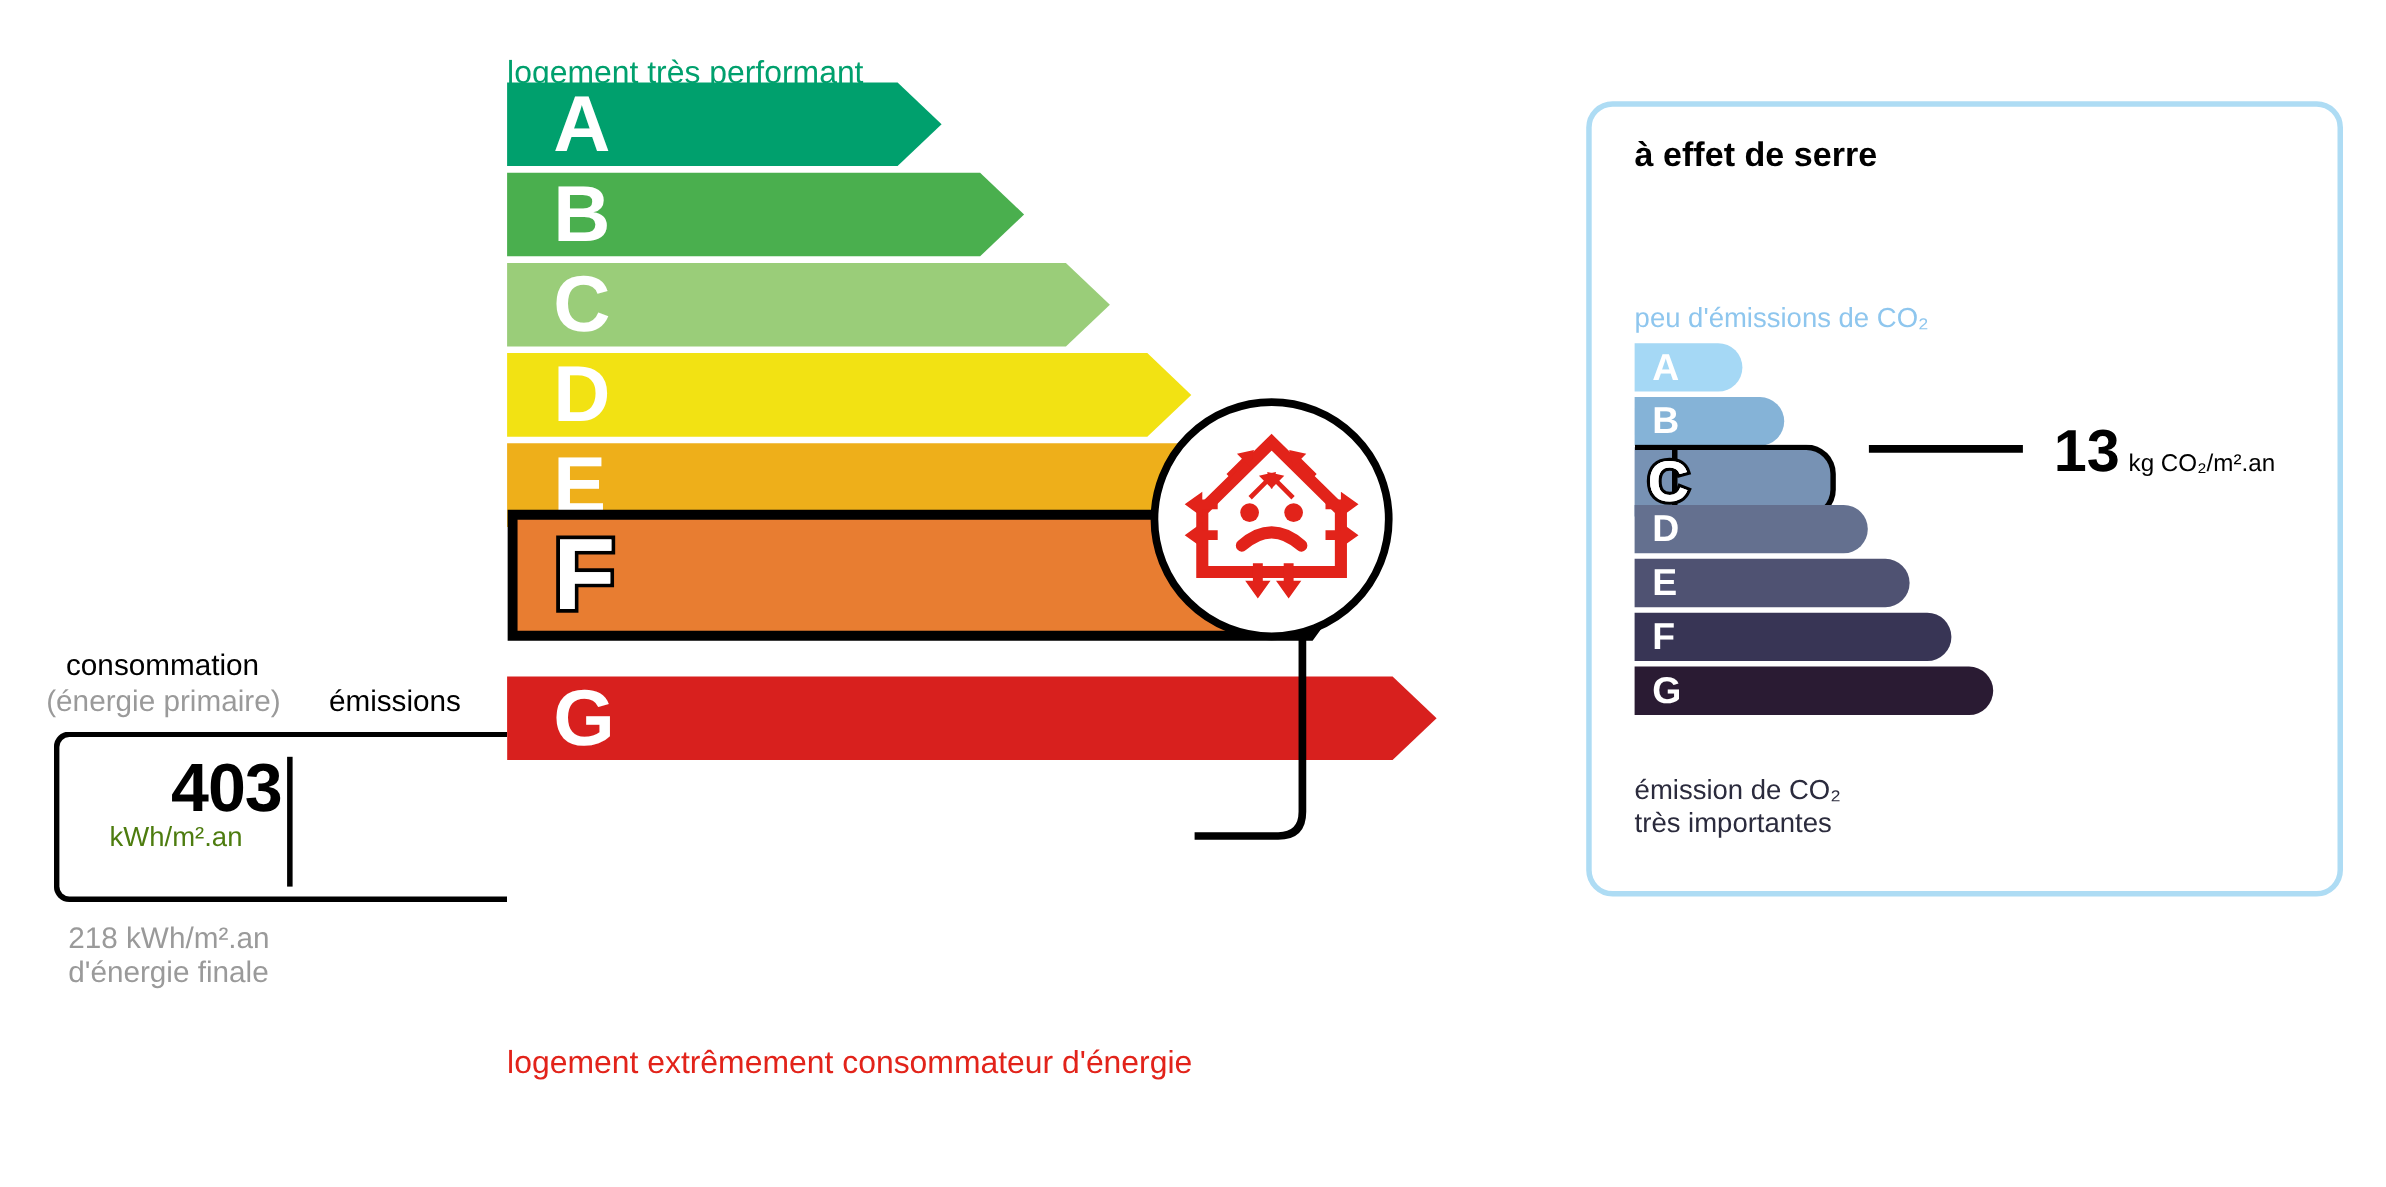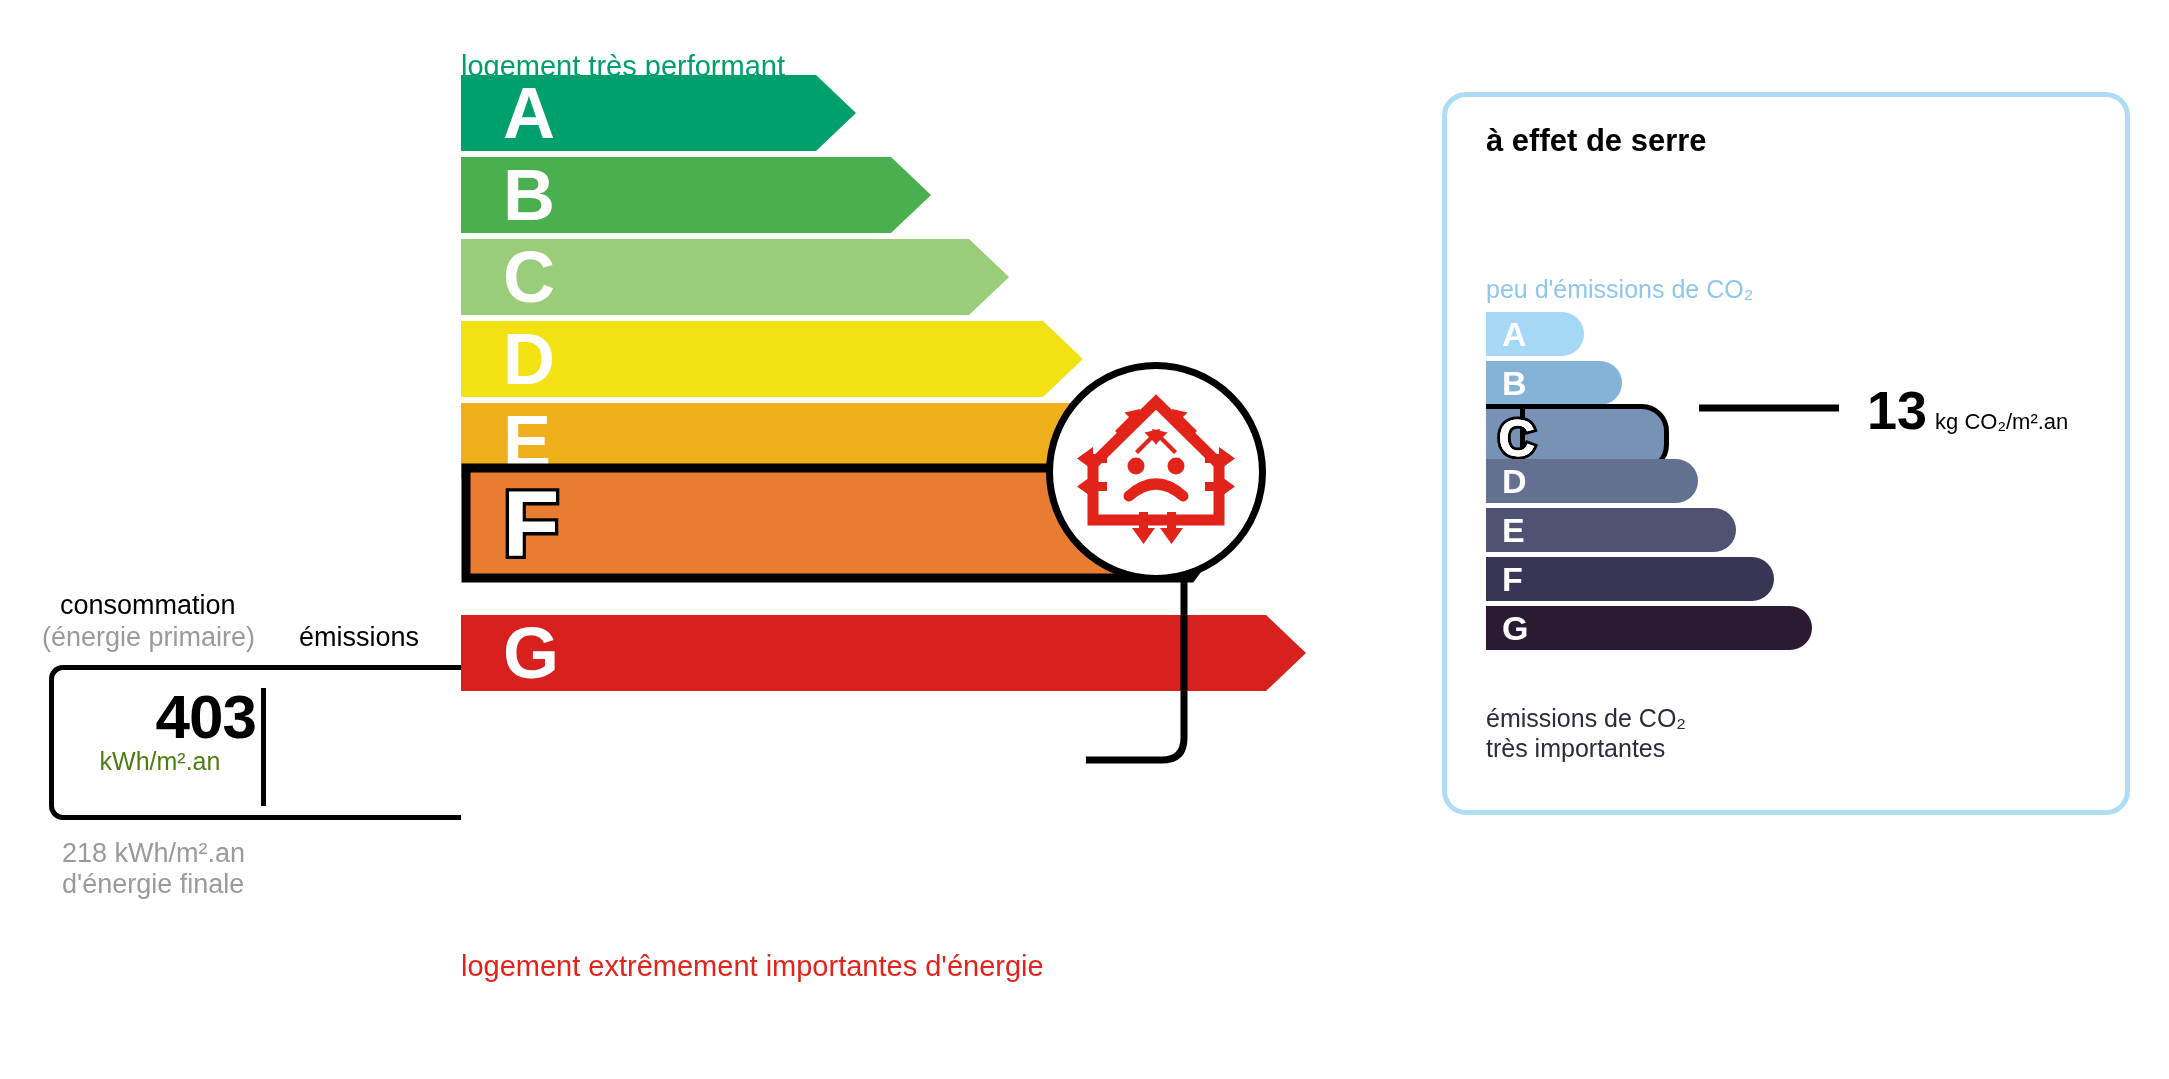--- a/index.html
+++ b/index.html
@@ -168,21 +168,21 @@
           <div class="letter-fill" style="font-size: 92px;">F</div>
         </div>
         <div class="band" style="left: 461px; top: 615px; width: 845px; height: 76px;">
           <svg width="855" height="86" viewBox="0 0 855 86">
             <path d="M 0 0 H 805 L 845 38 L 805 76 H 0 Z" fill="#d8201e"></path>
           </svg>
           <div class="letter">G</div>
         </div>
       </div>
 
-    <div class="bottom-caption">logement extrêmement importantes d'énergie</div>
+    <div class="bottom-caption">logement extrêmement consommateur d'énergie</div>
 
     <div class="lbl-conso">consommation</div>
     <div class="lbl-conso-sub">(énergie primaire)</div>
     <div class="lbl-emis">émissions</div>
 
     <div id="value-box">
       <div class="vb-divider"></div>
       <div class="vb-cell" id="vb-conso">
         <div class="vb-num">403</div>
         <div class="vb-unit">kWh/m².an</div>
@@ -274,18 +274,18 @@
 
     <svg id="co2-leader" viewBox="0 0 688 723">
       <line x1="252" y1="311" x2="392" y2="311" stroke="#000" stroke-width="7"></line>
     </svg>
 
     <div id="co2-value">
       <span>13</span><span class="u">kg CO₂/m².an</span>
     </div>
 
     <div class="panel-bot-cap">
-      <div>émissions de CO₂</div>
+      <div>émission de CO₂</div>
       <div>très importantes</div>
     </div>
   </div>
 
 </div>
 
 </body></html>

